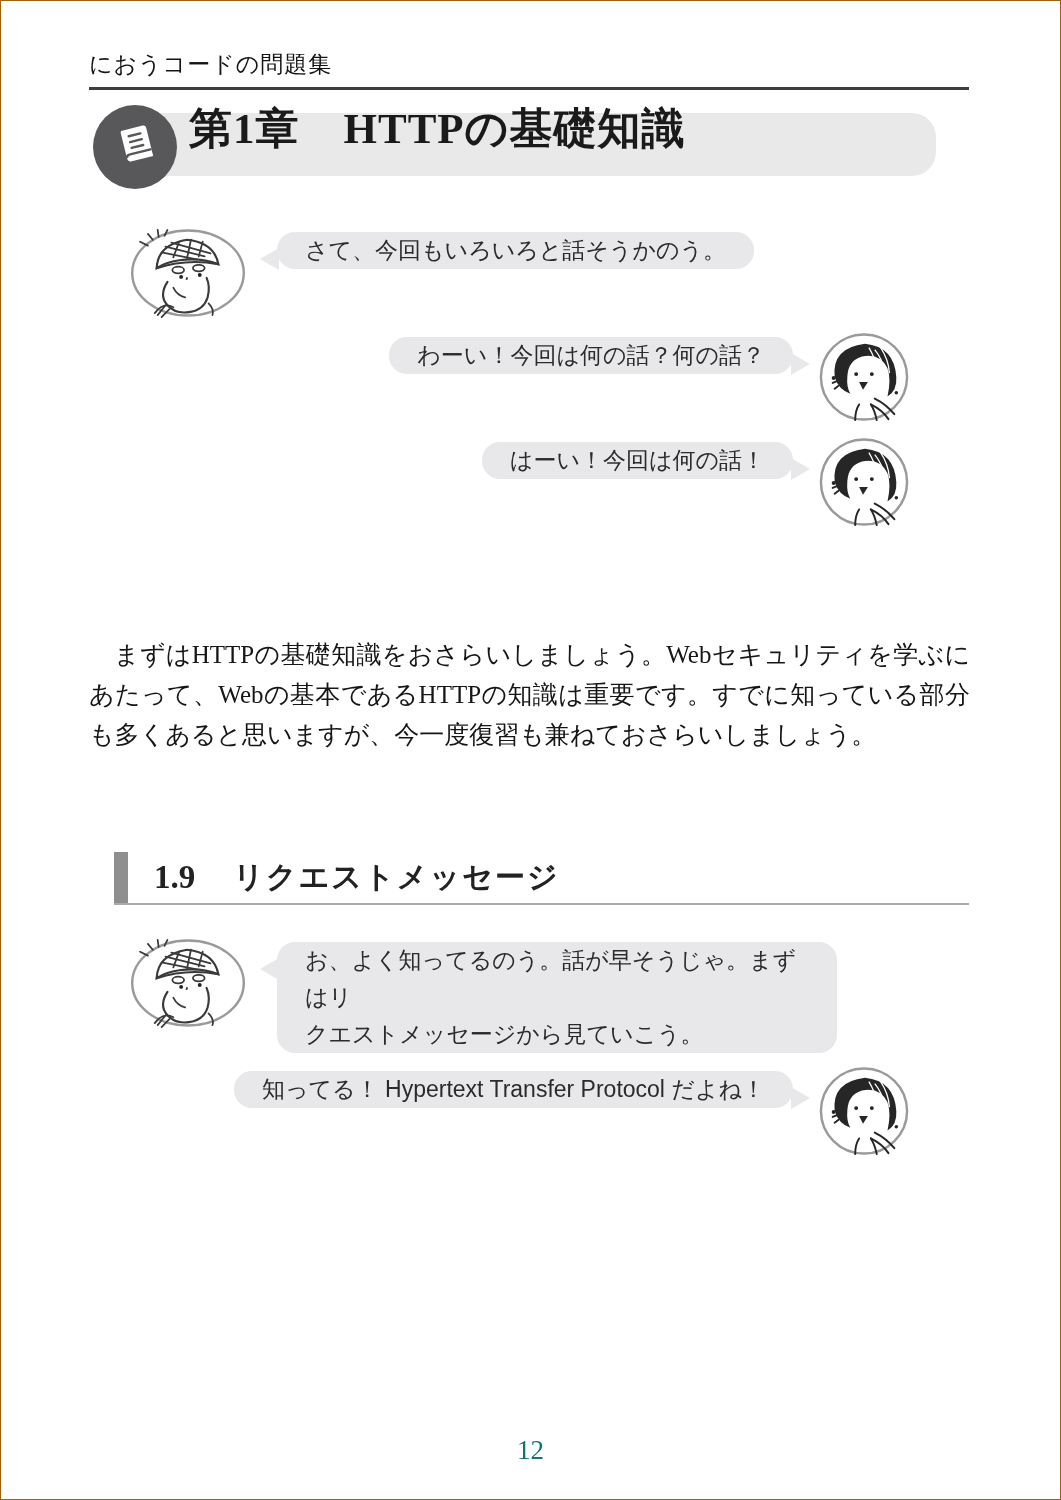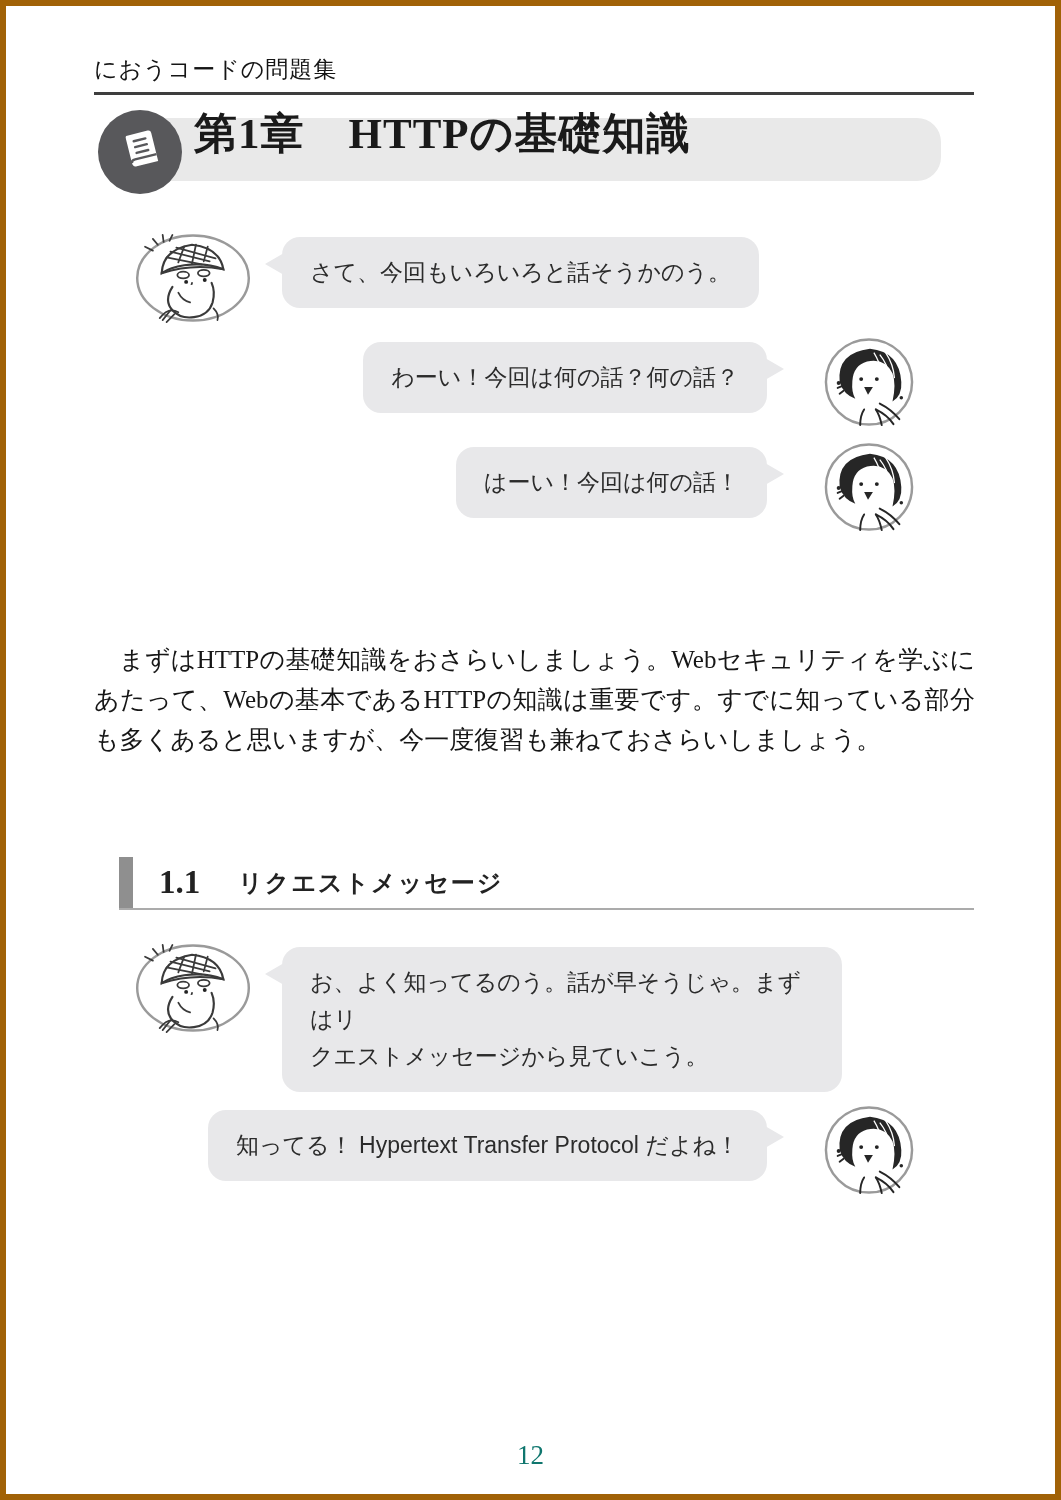--- a/index.html
+++ b/index.html
@@ -10,21 +10,21 @@
     --bar:#e9e9e9;
     --circle:#58585b;
     --ink:#1f1f1f;
   }
   *{margin:0;padding:0;box-sizing:border-box;}
   html,body{background:#f2f2f2;}
   .page{
     position:relative;
     width:1061px;height:1500px;
     background:#ffffff;
-    border:6px solid #a16207;
+    border:1px solid #a16207;
     overflow:hidden;
     font-family:var(--sans);
     color:var(--ink);
   }
 
   
   .running-header{
     position:absolute;left:88px;top:48px;width:880px;
     font-size:23px;letter-spacing:1px;color:#141414;
     font-family:var(--sans);
@@ -49,30 +49,30 @@
     background:var(--circle);border-radius:50%;
     display:flex;align-items:center;justify-content:center;
   }
 
   
   .chat{position:absolute;left:88px;width:880px;}
   .chat-top{top:226px;}
   .chat-sec{top:936px;}
   .chat-row{display:flex;align-items:flex-start;margin-bottom:13px;}
   .chat-row.left{justify-content:flex-start;}
-  .chat-row.right{justify-content:flex-end;gap:31px;}
+  .chat-row.right{justify-content:flex-end;}
   .avatar{flex:0 0 auto;display:block;}
   .avatar.grandpa{width:122px;height:92px;margin-left:38px;}
   .avatar.kid{width:94px;height:92px;margin-right:58px;}
   .chat-row.left .avatar{margin-right:28px;}
   .chat-row.right .avatar{margin-left:24px;}
   .bubble{
     position:relative;margin-top:5px;
     background:var(--bubble);border-radius:18px;
-    padding:17px 28px;
+    padding:0 28px;
     font-family:var(--sans);font-size:23px;line-height:37px;color:#2b2b2b;
     white-space:pre-line;
     max-width:560px;
   }
   .bubble::before{
     content:"";position:absolute;top:16px;
     border-top:11px solid transparent;border-bottom:11px solid transparent;
   }
   .chat-row.left  .bubble::before{left:-17px;border-right:19px solid var(--bubble);}
   .chat-row.right .bubble::before{right:-17px;border-left:19px solid var(--bubble);}
@@ -91,21 +91,21 @@
     position:absolute;left:113px;top:851px;width:855px;height:53px;
     display:flex;align-items:center;
     border-bottom:2px solid #ababab;
   }
   .section-marker{width:14px;height:51px;background:#8f8f8f;flex:0 0 auto;}
   .section-number{
     font-family:var(--serif);font-weight:bold;font-size:33px;color:#222;
     margin-left:26px;
   }
   .section-title{
-    font-family:var(--serif);font-weight:bold;font-size:24px;color:#222;
+    font-family:var(--serif);font-weight:bold;font-size:30px;color:#222;
     margin-left:38px;letter-spacing:2px;
   }
 
   
   .page-number{
     position:absolute;left:0;top:1434px;width:100%;
     text-align:center;font-family:var(--serif);font-size:27px;color:#0f766e;
   }
 
   .svg-defs{position:absolute;width:0;height:0;overflow:hidden;}
@@ -213,21 +213,21 @@
         </svg>
     </div>
   </div>
 
   <div class="body-text">
     <p>まずはHTTPの基礎知識をおさらいしましょう。Webセキュリティを学ぶにあたって、Webの基本であるHTTPの知識は重要です。すでに知っている部分も多くあると思いますが、今一度復習も兼ねておさらいしましょう。</p>
   </div>
 
   <div class="section-heading">
     <div class="section-marker"></div>
-    <span class="section-number">1.1</span>
+    <span class="section-number">1.9</span>
     <span class="section-title">リクエストメッセージ</span>
   </div>
 
   <div class="chat chat-sec">
     <div class="chat-row left">
       <svg class="avatar grandpa" viewBox="0 0 122 94">
           <use href="#g-grandpa"></use>
         </svg>
       <div class="bubble"><span>お、よく知ってるのう。話が早そうじゃ。まずはリ
 クエストメッセージから見ていこう。</span></div>

